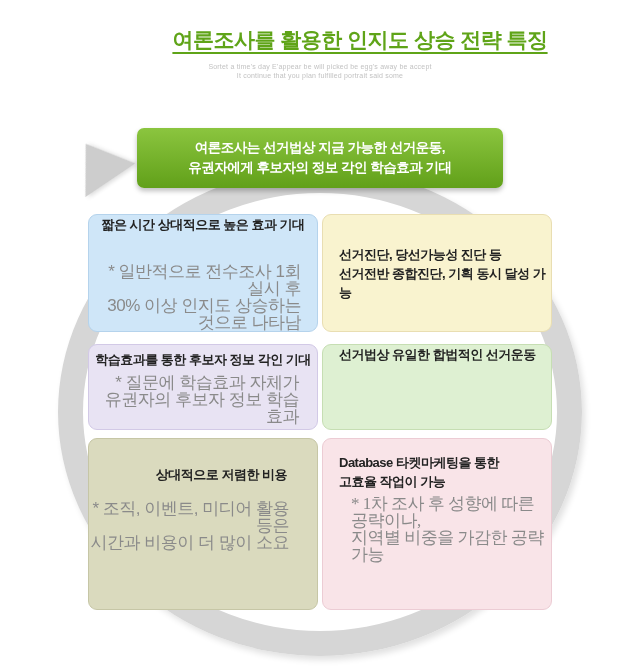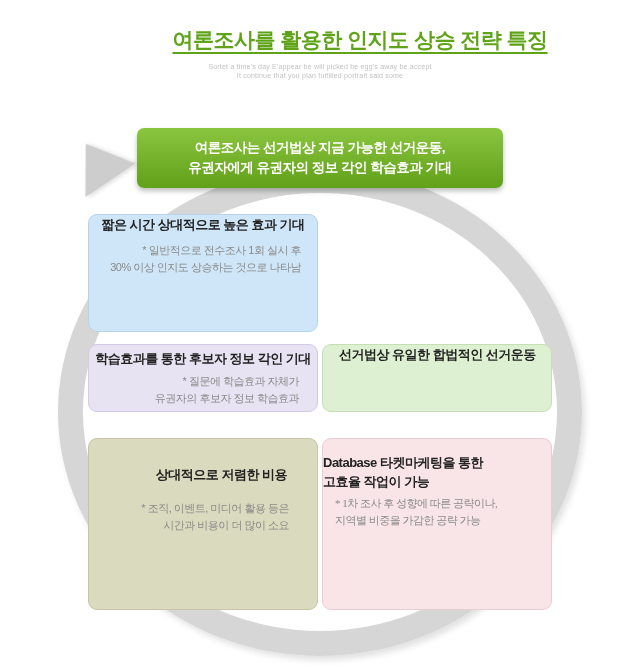--- a/index.html
+++ b/index.html
@@ -39,33 +39,33 @@
     border-bottom:44px solid #cdcdcd;
     transform:rotate(-34deg);z-index:2;
     filter:drop-shadow(2px 2px 2px rgba(0,0,0,0.15));
   }
   
   .cell{
     position:absolute;box-sizing:border-box;border-radius:9px;z-index:3;
     display:flex;flex-direction:column;letter-spacing:-0.5px;
   }
   .cell .head{font-size:13px;font-weight:bold;color:#222222;line-height:19px;}
-  .cell .sub{font-size:11px;color:#8a8a8a;line-height:17px;}
+  .cell .sub{font-size:17px;color:#8a8a8a;line-height:17px;}
   .col-left{left:88px;width:230px;}
   .col-right{left:322px;width:230px;}
   .row1{top:214px;height:118px;}
-  .row2{top:344px;height:68px;}
+  .row2{top:344px;height:86px;}
   .row3{top:438px;height:172px;}
 
-  .cell-blue  {background:#cfe6f8;border:1px solid #b5d3ec;justify-content:flex-start;gap:8px;}
+  .cell-blue  {background:#cfe6f8;border:1px solid #b5d3ec;justify-content:space-between;gap:8px;}
   .cell-yellow{background:#f9f3cf;border:1px solid #e9deb2;justify-content:center;padding-left:16px;}
   .cell-purple{background:#e8e3f3;border:1px solid #d2c9e6;justify-content:center;gap:5px;}
   .cell-green {background:#def0d2;border:1px solid #c6deb3;padding-left:16px;}
   .cell-olive {background:#dadabe;border:1px solid #c6c6a6;padding-top:26px;gap:16px;}
-  .cell-pink  {background:#f9e4e8;border:1px solid #ecccd4;padding-top:14px;}
+  .cell-pink  {background:#f9e4e8;border:1px solid #ecccd4;padding-top:14px;padding-left:16px;}
 
   .cell-blue .head{text-align:center;}
   .cell-blue .sub{text-align:right;padding-right:16px;}
   .cell-purple .head{text-align:center;}
   .cell-purple .sub{text-align:right;padding-right:18px;}
   .cell-olive .head{text-align:right;padding-right:30px;}
   .cell-olive .sub{text-align:right;padding-right:28px;}
   .cell-pink .sub{padding-left:12px;}
   .cell-yellow .head,.cell-green .head{text-align:left;}
 </style>
@@ -76,34 +76,38 @@
 
   <div class="page-title">여론조사를 활용한 인지도 상승 전략 특징</div>
 
   <div class="subnote">
     <div>Sortet a time's day E'appear be will picked be egg's away be accept</div>
     <div>It continue that you plan fulfilled portrait said some</div>
   </div>
 
   <div class="callout">
     <div>여론조사는 선거법상 지금 가능한 선거운동,</div>
-    <div>유권자에게 유권자의 정보 각인 학습효과 기대</div>
+    <div>유권자에게 후보자의 정보 각인 학습효과 기대</div>
   </div>
 
   <div class="ring"></div>
   <div class="ring-arrowhead"></div>
 
   <div class="cell cell-blue col-left row1">
     <div class="head">짧은 시간 상대적으로 높은 효과 기대</div>
     <div>
       <div class="sub">* 일반적으로 전수조사 1회 실시 후</div>
       <div class="sub">30% 이상 인지도 상승하는 것으로 나타남</div>
     </div>
   </div>
 
+  <div class="cell cell-yellow col-right row1">
+    <div class="head">선거진단, 당선가능성 진단 등</div>
+    <div class="head">선거전반 종합진단, 기획 동시 달성 가능</div>
+  </div>
 
   <div class="cell cell-purple col-left row2">
     <div class="head">학습효과를 통한 후보자 정보 각인 기대</div>
     <div>
       <div class="sub">* 질문에 학습효과 자체가</div>
       <div class="sub">유권자의 후보자 정보 학습효과</div>
     </div>
   </div>
 
   <div class="cell cell-green col-right row2">

